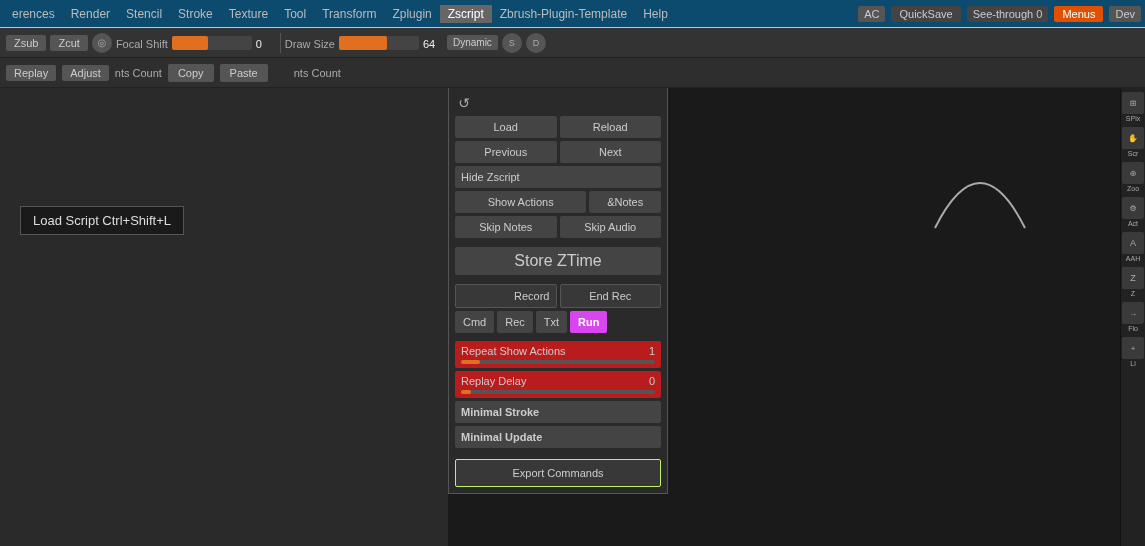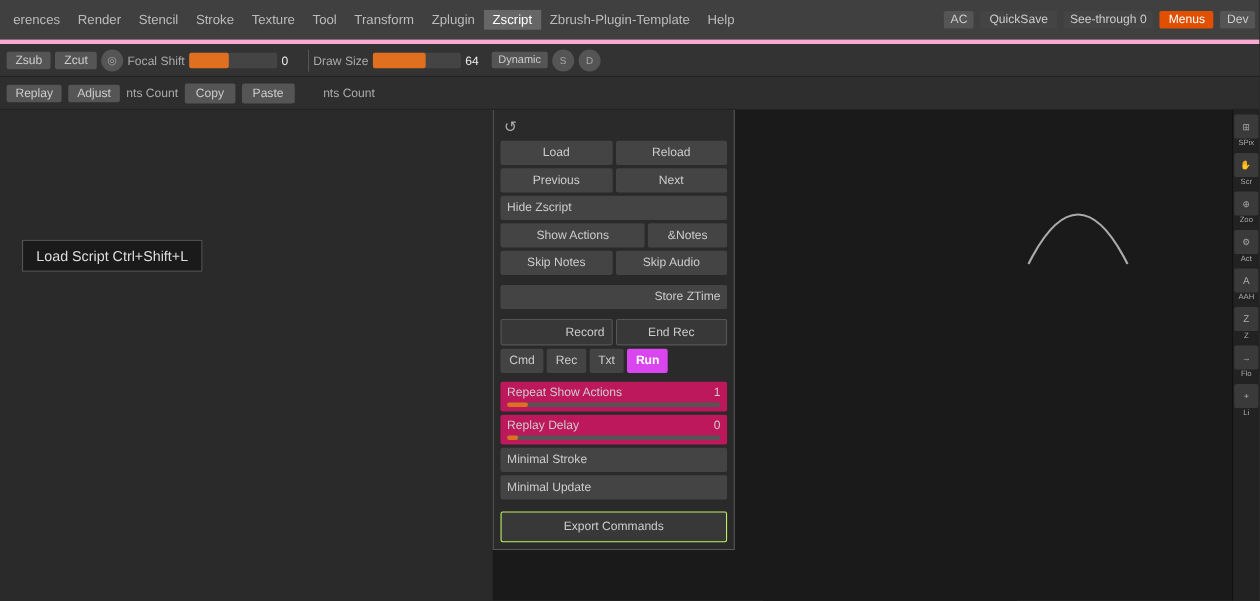--- a/index.html
+++ b/index.html
@@ -11,24 +11,24 @@
       font-family: Arial, sans-serif;
       font-size: 12px;
       color: #ccc;
       position: relative;
     }
 
     
     .menu-bar {
       display: flex;
       align-items: center;
-      background: #404040;
-      height: 40px;
+      background: #0c4a6e;
+      height: 28px;
       padding: 0 4px;
-      border-bottom: 4px solid #f9a8d4;
+      border-bottom: 1px solid #f9a8d4;
     }
     .menu-item {
       padding: 2px 8px;
       cursor: pointer;
       color: #bbb;
       font-size: 12px;
       white-space: nowrap;
     }
     .menu-item.zscript-active {
       background: #666;
@@ -312,23 +312,23 @@
       height: 6px;
     }
 
     
     .store-ztime {
       width: 100%;
       background: #444;
       color: #ccc;
       border: none;
       padding: 5px 6px;
-      font-size: 11px;
-      cursor: pointer;
-      text-align: right;
+      font-size: 16px;
+      cursor: pointer;
+      text-align: center;
       border-radius: 2px;
       margin-bottom: 3px;
     }
 
     
     .record-row {
       display: flex;
       gap: 3px;
       margin-bottom: 3px;
     }
@@ -395,21 +395,21 @@
       border: none;
       padding: 5px 8px;
       font-size: 11px;
       cursor: pointer;
       border-radius: 2px;
       font-weight: bold;
     }
 
     
     .slider-row {
-      background: #be185d;
+      background: #b91c1c;
       border-radius: 2px;
       padding: 4px 6px;
       margin-bottom: 3px;
     }
     .slider-header {
       display: flex;
       justify-content: space-between;
       color: #ccc;
       font-size: 11px;
       margin-bottom: 3px;
@@ -431,20 +431,21 @@
       width: 100%;
       background: #444;
       color: #ccc;
       border: none;
       padding: 5px 6px;
       font-size: 11px;
       cursor: pointer;
       text-align: left;
       border-radius: 2px;
       margin-bottom: 3px;
+      font-weight: bold;
     }
 
     
     .export-btn {
       width: 100%;
       background: #383838;
       color: #ccc;
       border: 1px solid #bef264;
       padding: 7px 6px;
       font-size: 11px;

